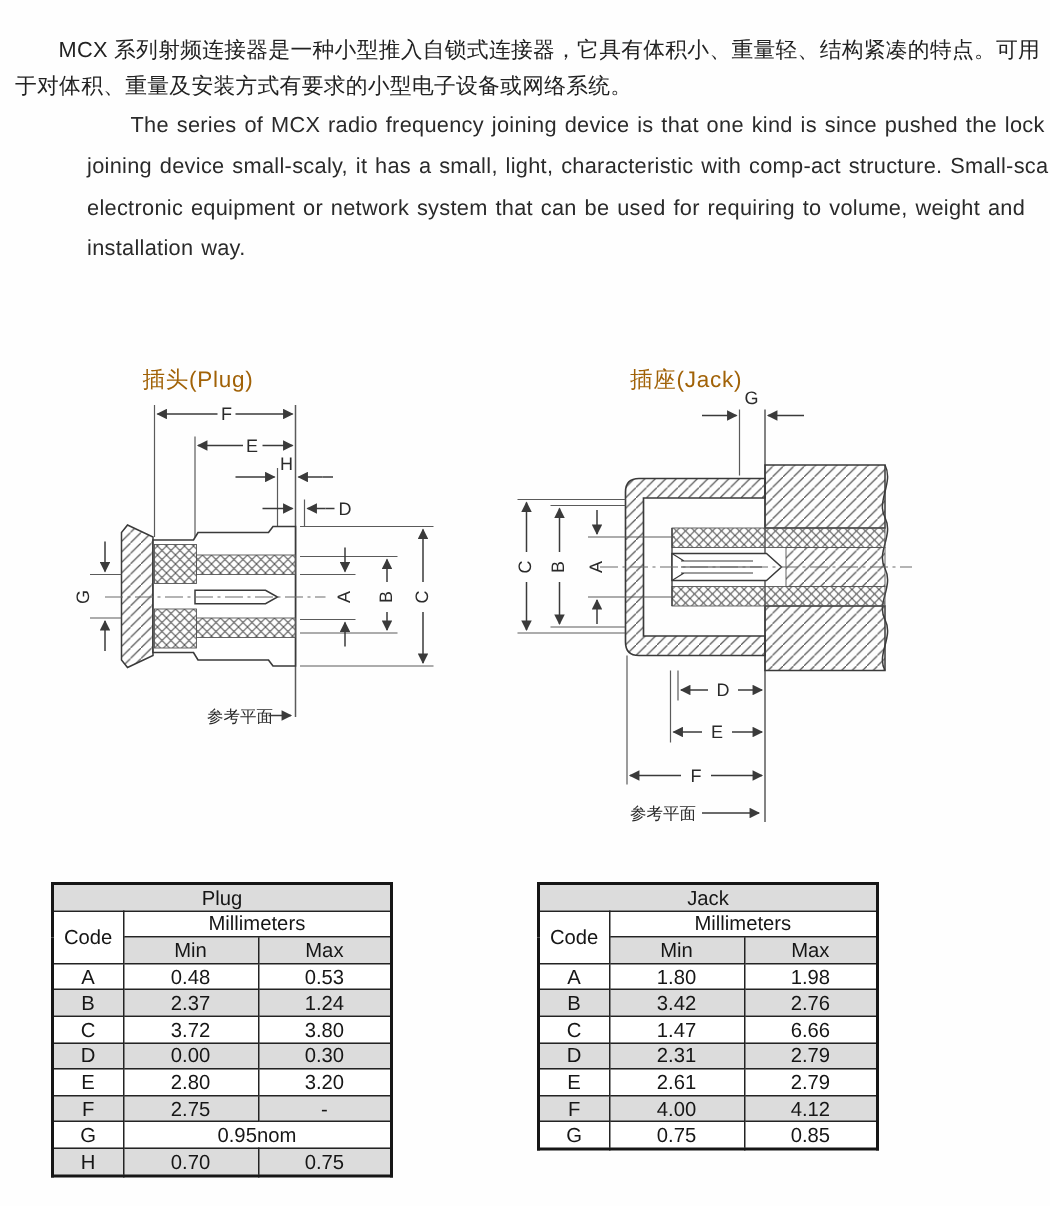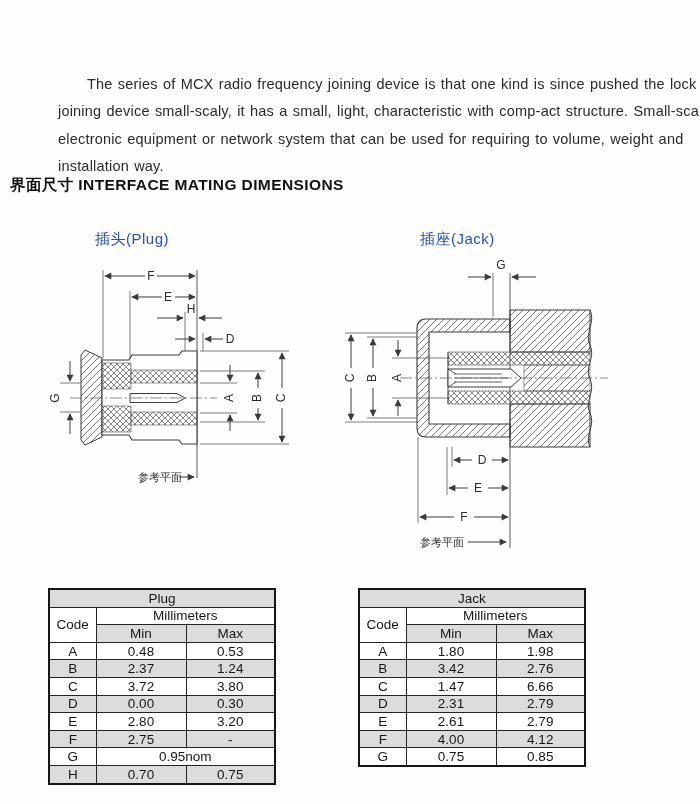--- a/index.html
+++ b/index.html
@@ -4,48 +4,45 @@
 <style>
   html,body{margin:0;padding:0;background:#ffffff;}
   .page{position:relative;width:700px;height:804px;background:#fefefe;
         font-family:"Liberation Sans",sans-serif;color:#1e1e1e;overflow:hidden;}
   .para-zh{position:absolute;left:10px;top:7px;width:684px;font-size:14.5px;
            line-height:24px;text-indent:2em;letter-spacing:0.2px;color:#222;}
   .para-en{position:absolute;left:10px;top:56px;width:678px;font-size:14.5px;
            line-height:27.5px;text-indent:2em;letter-spacing:0.2px;word-spacing:1px;color:#2a2a2a;margin-left:48px;}
   .section-title{position:absolute;left:10px;top:175px;font-size:15.5px;font-weight:bold;
                  letter-spacing:0.4px;color:#111;}
-  .fig-title{position:absolute;font-size:15px;color:#1d4ed8;letter-spacing:0.5px;}
+  .fig-title{position:absolute;font-size:15px;color:#a16207;letter-spacing:0.5px;margin-top:14px;}
   .fig-title.plug{left:95px;top:230px;}
   .fig-title.jack{left:420px;top:230px;}
   svg.diag{position:absolute;}
   svg.diag.plug{left:45px;top:250px;}
   svg.diag.jack{left:340px;top:255px;}
   svg text{fill:#2a2a2a;font-size:12px;font-family:"Liberation Sans",sans-serif;}
   svg text.cn{font-size:11px;}
   .tbl{position:absolute;border-collapse:collapse;table-layout:fixed;
        font-size:13.5px;color:#161616;background:#fff;}
   .tbl td{border:1.5px solid #232323;text-align:center;vertical-align:middle;
           padding:0;height:16.6px;font-weight:normal;}
   .tbl{border:2px solid #161616;}
   .tbl .shade{background:#dcdcdc;}
-  .tbl-plug{left:48px;top:588px;width:226px;}
+  .tbl-plug{left:34px;top:588px;width:226px;}
   .tbl-jack{left:358px;top:588px;width:226px;}
 </style>
 </head>
 <body>
 
 <div class="page">
 
+  <p class="para-zh">MCX 系列射频连接器是一种小型推入自锁式连接器，它具有体积小、重量轻、结构紧凑的特点。可用于对体积、重量及安装方式有要求的小型电子设备或网络系统。</p>
   <p class="para-en">The series of MCX radio frequency joining device is that one kind is since pushed the lock type joining device small-scaly, it has a small, light, characteristic with comp-act structure. Small-scale electronic equipment or network system that can be used for requiring to volume, weight and installation way.</p>
 
-  <div class="section-title">
-    <span>界面尺寸</span>
-    <span>INTERFACE MATING DIMENSIONS</span>
-  </div>
 
   <div class="fig-title plug">插头(Plug)</div>
   <div class="fig-title jack">插座(Jack)</div>
 
   <svg class="diag plug" width="290" height="240" viewBox="0 0 290 240">
     <defs>
       <pattern id="xh" width="6" height="6" patternUnits="userSpaceOnUse">
         <path d="M0,0 l6,6 M6,0 l-6,6" stroke="#555" stroke-width="0.7"></path>
       </pattern>
       <pattern id="dh" width="7" height="7" patternUnits="userSpaceOnUse">

